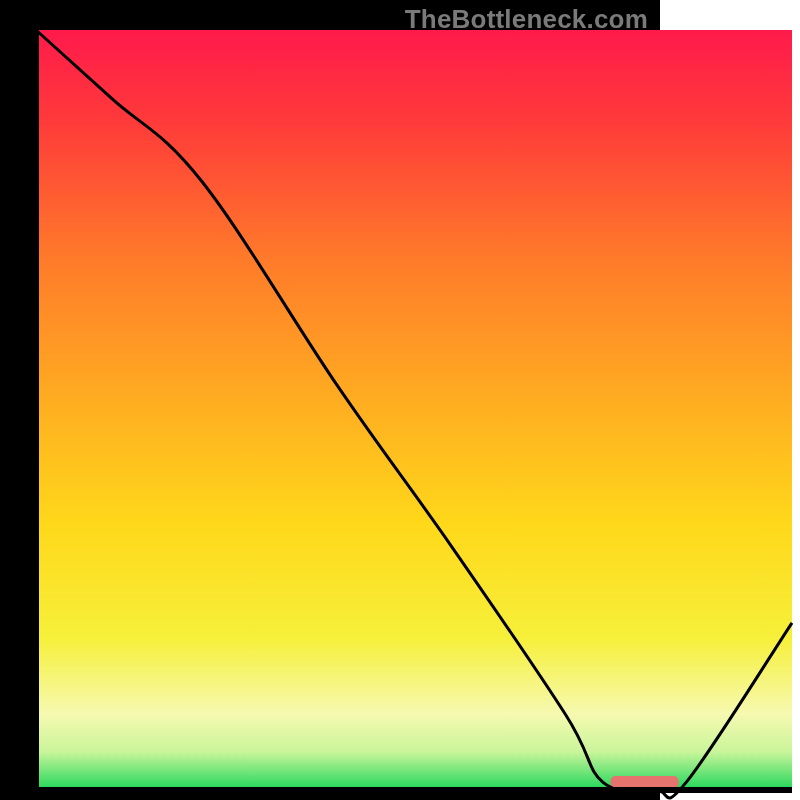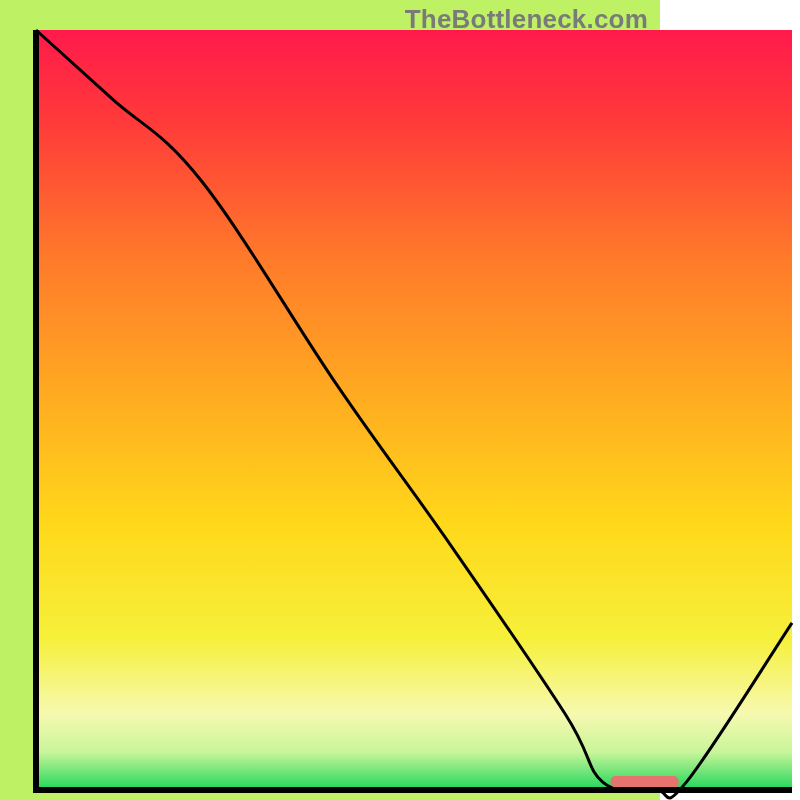--- a/index.html
+++ b/index.html
@@ -1,21 +1,21 @@
 <!DOCTYPE html>
 <html><head>
 <meta charset="utf-8">
 <style>
   * { margin: 0; padding: 0; box-sizing: border-box; }
   html, body { width: 800px; height: 800px; overflow: hidden; background: #fff; }
   .stage {
     position: relative;
     width: 660px;
     height: 800px;
-    background: #bef264;
+    background: #000000;
   }
   .watermark {
     position: absolute;
     top: 4px;
     right: 12px;
     font-family: Arial, Helvetica, sans-serif;
     font-size: 26px;
     font-weight: 600;
     color: #7a7a7a;
     letter-spacing: 0.2px;

